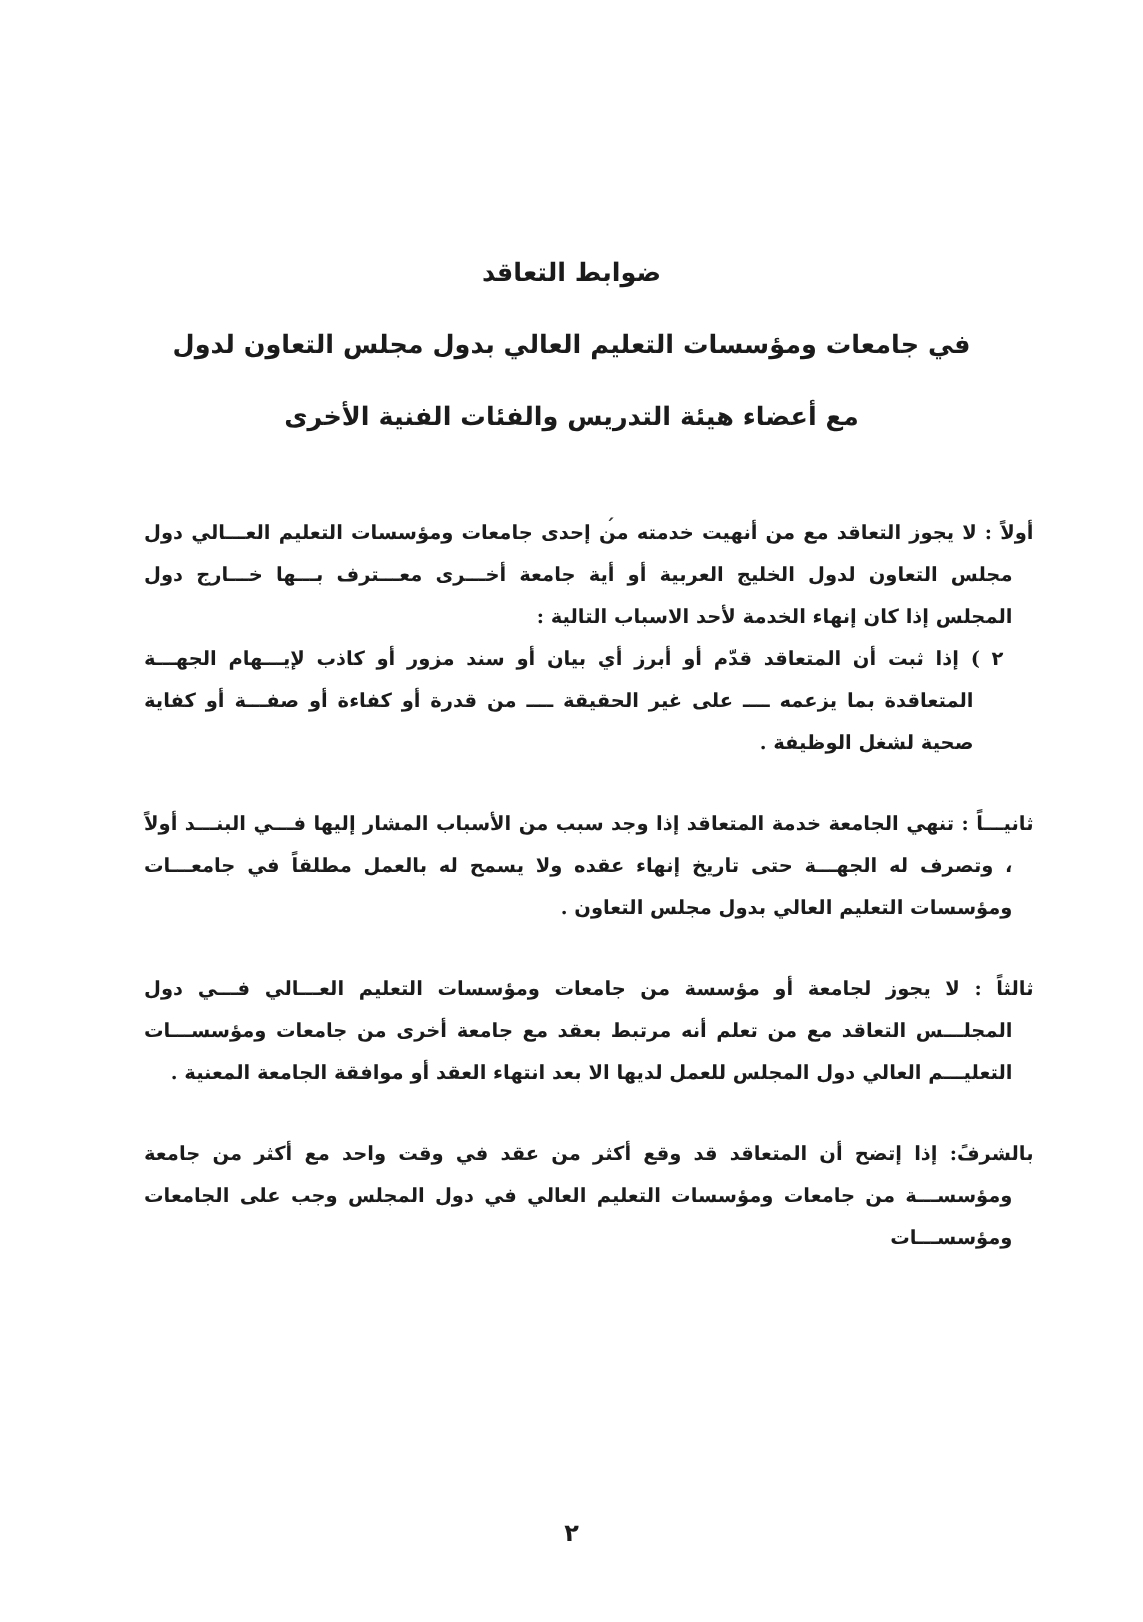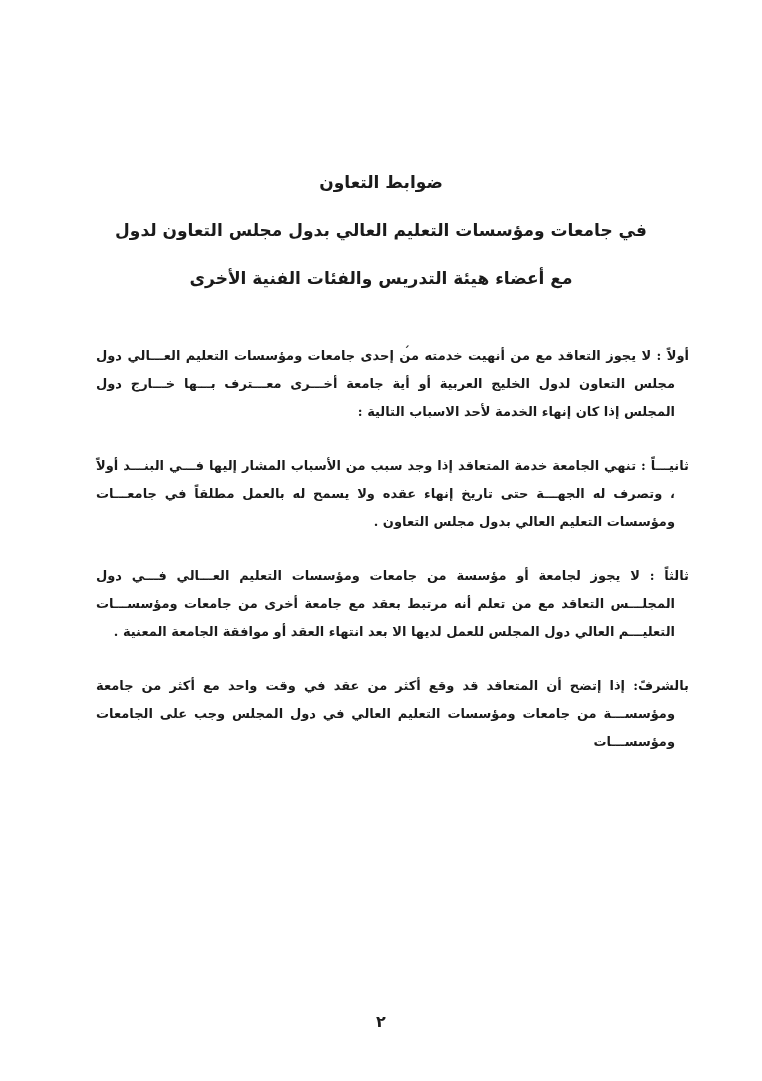--- a/index.html
+++ b/index.html
@@ -63,31 +63,32 @@
     font-size: 16px;
     font-weight: 700;
   }
 </style>
 </head>
 <body>
 
 <div class="page">
 
   <header class="title-block">
-    <div class="title-line">ضوابط التعاون</div>
+    <div class="title-line">ضوابط التعاقد</div>
     <div class="title-line">في جامعات ومؤسسات التعليم العالي بدول مجلس التعاون لدول</div>
     <div class="title-line">مع أعضاء هيئة التدريس والفئات الفنية الأخرى</div>
   </header>
 
   <span class="accent-mark">´</span>
 
   <main class="doc-body">
 
     <section class="clause">
       <p class="clause-main"><span class="clause-label">أولاً :</span> <span>لا يجوز التعاقد مع من أنهيت خدمته من إحدى جامعات ومؤسسات التعليم العـــالي دول مجلس التعاون لدول الخليج العربية أو أية جامعة أخـــرى معـــترف بـــها خـــارج دول المجلس إذا كان إنهاء الخدمة لأحد الاسباب التالية :</span></p>
+      <p class="sub-item">٢ ) إذا ثبت أن المتعاقد قدّم أو أبرز أي بيان أو سند مزور أو كاذب لإيـــهام الجهـــة المتعاقدة بما يزعمه ــــ على غير الحقيقة ــــ من قدرة أو كفاءة أو صفـــة أو كفاية صحية لشغل الوظيفة .</p>
     </section>
 
     <section class="clause">
       <p class="clause-main"><span class="clause-label">ثانيـــاً :</span> <span>تنهي الجامعة خدمة المتعاقد إذا وجد سبب من الأسباب المشار إليها فـــي البنـــد أولاً ، وتصرف له الجهـــة حتى تاريخ إنهاء عقده ولا يسمح له بالعمل مطلقاً في جامعـــات ومؤسسات التعليم العالي بدول مجلس التعاون .</span></p>
     </section>
 
     <section class="clause">
       <p class="clause-main"><span class="clause-label">ثالثاً :</span> <span>لا يجوز لجامعة أو مؤسسة من جامعات ومؤسسات التعليم العـــالي فـــي دول المجلـــس التعاقد مع من تعلم أنه مرتبط بعقد مع جامعة أخرى من جامعات ومؤسســـات التعليـــم العالي دول المجلس للعمل لديها الا بعد انتهاء العقد أو موافقة الجامعة المعنية .</span></p>
     </section>
 

